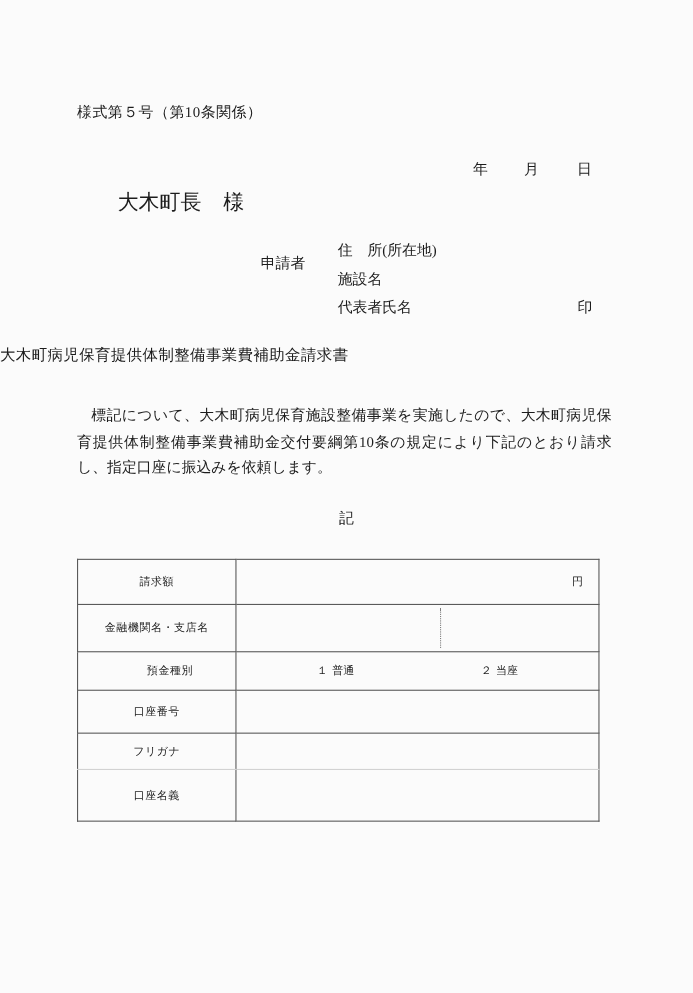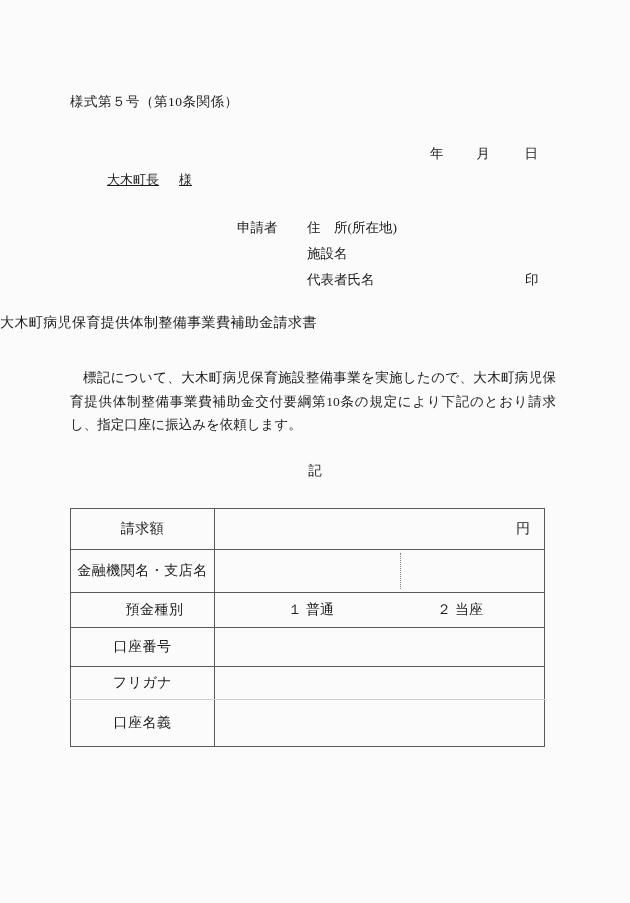--- a/index.html
+++ b/index.html
@@ -44,42 +44,41 @@
   }
   .date-line span { display: inline-block; }
   .date-gap-a { width: 26px; }
   .date-gap-b { width: 28px; }
 
   
   .addressee {
     position: absolute;
     left: 107px;
     top: 171px;
-    font-size: 13px;
-    white-space: nowrap;
-    text-decoration: underline;
+    font-size: 19px;
+    white-space: nowrap;
   }
   .addressee .sama { margin-left: 20px; }
 
   
   .applicant {
     position: absolute;
     left: 237px;
     top: 219px;
     font-size: 13.5px;
   }
   .applicant-row {
     position: relative;
     height: 26px;
     white-space: nowrap;
   }
   .applicant-label {
     position: absolute;
     left: 0;
-    top: 0;
+    top: 12px;
   }
   .applicant-value {
     position: absolute;
     left: 70px;
     top: 0;
   }
   .applicant-seal {
     position: absolute;
     left: 288px;
     top: 0;
@@ -119,21 +118,21 @@
   }
 
   
   .claim-table {
     position: absolute;
     left: 70px;
     top: 508px;
     width: 472px;
     border-collapse: collapse;
     table-layout: fixed;
-    font-size: 14px;
+    font-size: 10px;
   }
   .claim-table td {
     border: 1px solid #5a5a5a;
     padding: 0;
     vertical-align: middle;
   }
   .claim-table .th-cell {
     width: 143px;
     text-align: center;
     letter-spacing: 0.5px;

